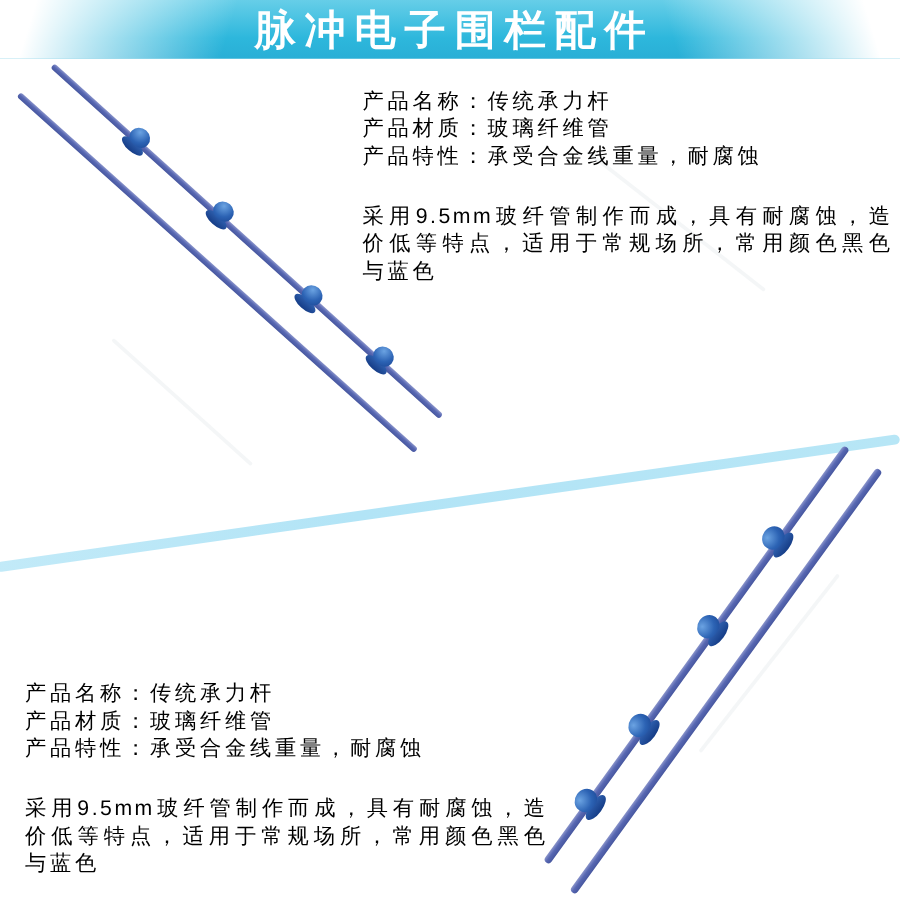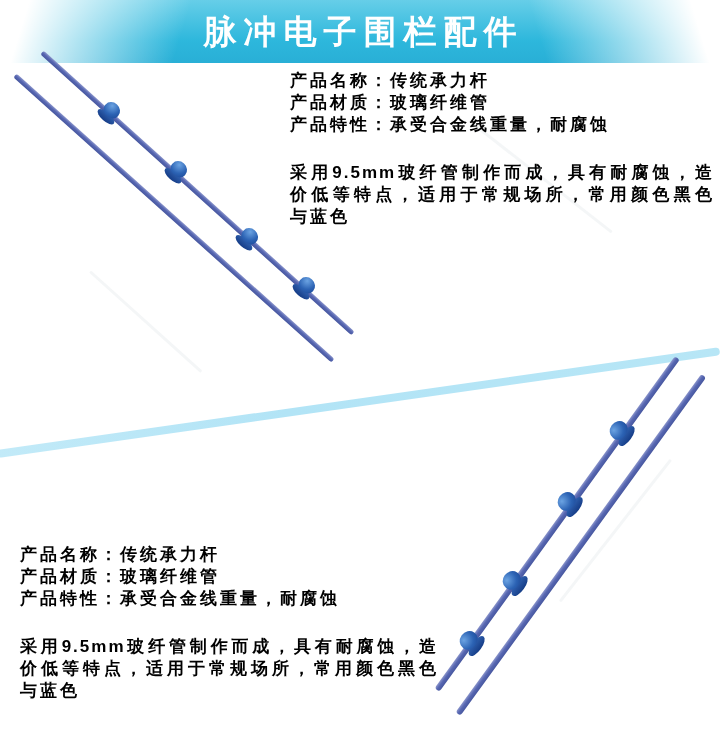--- a/index.html
+++ b/index.html
@@ -4,21 +4,21 @@
 <style>
   html,body { margin:0; padding:0; background:#ffffff; }
   #page {
     position:relative; width:720px; height:734px;
     background:#ffffff; overflow:hidden;
     font-family:"Liberation Sans", sans-serif;
   }
 
   
   .header {
-    position:absolute; left:0; top:0; width:720px; height:63px;
+    position:absolute; left:0; top:0; width:720px; height:47px;
     background:
       linear-gradient(107deg, #ffffff 4%, rgba(255,255,255,0) 26%),
       linear-gradient(253deg, #ffffff 4%, rgba(255,255,255,0) 26%),
       linear-gradient(to bottom, #66cee8 0%, #2db7dc 65%, #29afd6 100%);
     display:flex; align-items:center; justify-content:center;
   }
   .header-title {
     color:#ffffff; font-size:33px; font-weight:bold;
     letter-spacing:7px; text-indent:7px; white-space:nowrap;
     line-height:47px;
@@ -64,21 +64,21 @@
     position:absolute; height:3px; transform-origin:0 50%;
     background:rgba(150,165,180,0.10); border-radius:2px;
   }
   .s1 { left:470px; top:120px; width:180px; transform:rotate(38deg); }
   .s2 { left:90px;  top:270px; width:150px; transform:rotate(42deg); }
   .s3 { left:560px; top:600px; width:180px; transform:rotate(-52deg); }
 
   
   .info-block {
     position:absolute; color:#000;
-    font-size:17px; font-weight:bold; line-height:22px;
+    font-size:17px; font-weight:normal; line-height:22px;
   }
   .info-top    { left:290px; top:70px;  width:424px; }
   .info-bottom { left:20px;  top:544px; width:418px; }
 
   .spec-line { letter-spacing:3px; white-space:nowrap; }
   .desc { margin-top:26px; }
   .desc-line { letter-spacing:2px; text-align:justify; text-align-last:justify; }
   .desc-line.last { text-align-last:left; letter-spacing:3px; }
 </style>
 </head>

